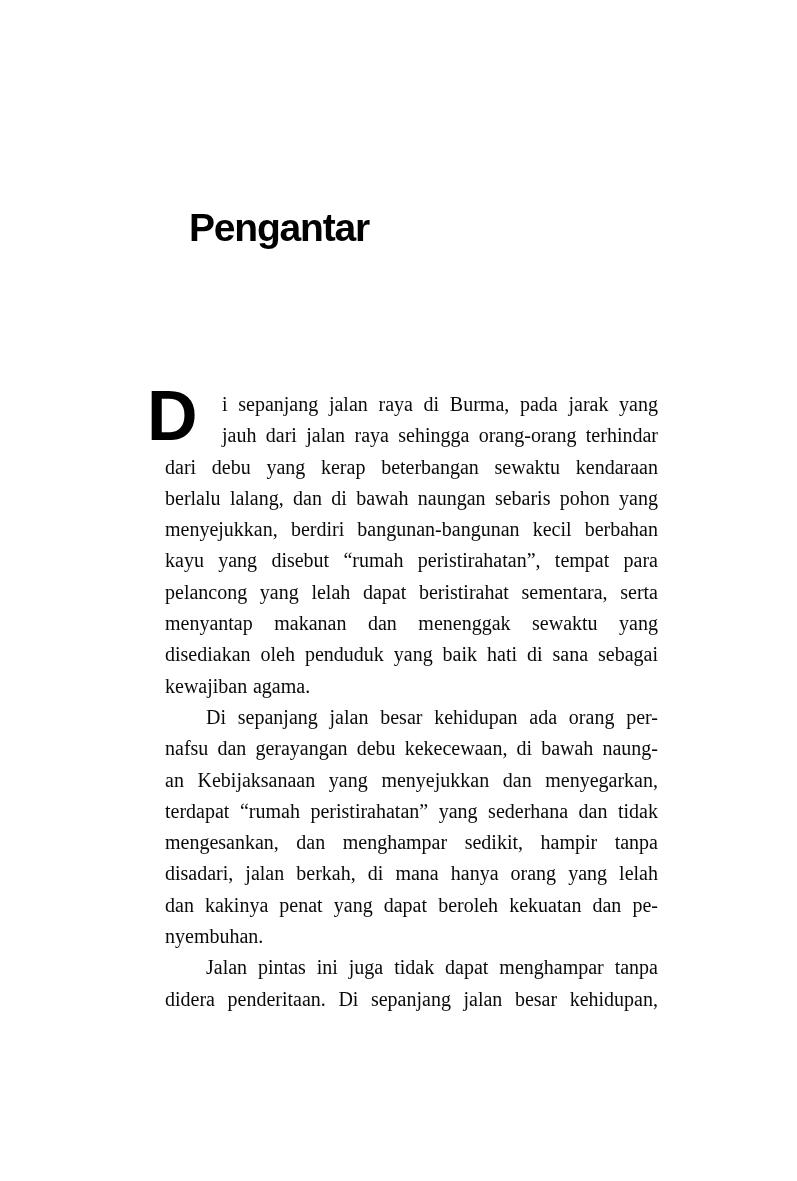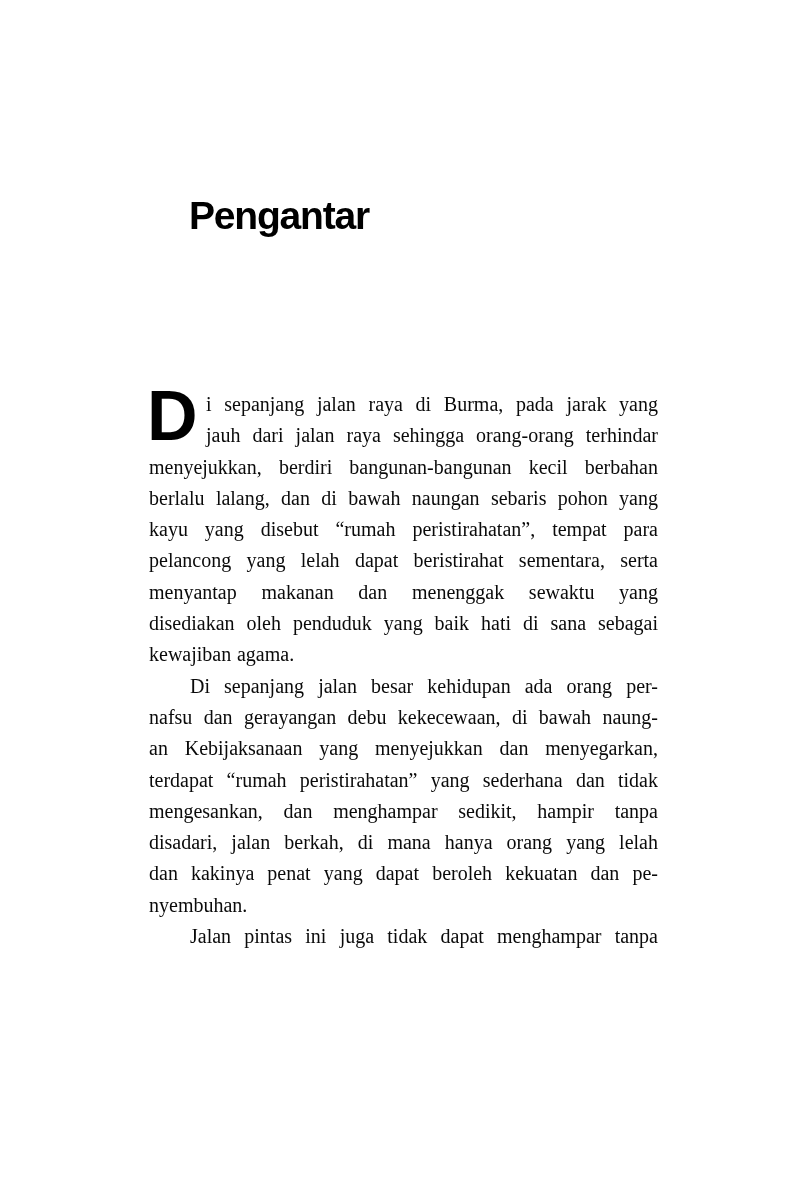--- a/index.html
+++ b/index.html
@@ -7,21 +7,21 @@
     position: relative;
     width: 797px;
     height: 1181px;
     background: #ffffff;
     overflow: hidden;
     font-family: "Liberation Serif", serif;
   }
   .title {
     position: absolute;
     left: 189px;
-    top: 194px;
+    top: 206px;
     margin: 0;
     font-family: "Liberation Sans", sans-serif;
     font-weight: 700;
     font-size: 39px;
     letter-spacing: -1.2px;
     color: #000000;
     white-space: nowrap;
   }
   .body-block {
     position: absolute;
@@ -40,50 +40,53 @@
     font-weight: 700;
     font-size: 70px;
     line-height: 1;
     color: #000000;
   }
   .line {
     height: 31.3px;
     overflow: hidden;
     text-align: left;
     word-spacing: 0.04em;
+    margin-left: 16px;
   }
   .line.j {
     text-align: justify;
     text-align-last: justify;
   }
   .line.pad-drop   { padding-left: 57px; }
   .line.pad-indent { padding-left: 41px; }
 </style>
 </head>
 <body>
 
 <div class="page">
   <h1 class="title">Pengantar</h1>
 
   <div class="body-block">
     <div class="dropcap">D</div>
     <div id="lines">
         <div class="line j pad-drop">i sepanjang jalan raya di Burma, pada jarak yang</div>
         <div class="line j pad-drop">jauh dari jalan raya sehingga orang-orang terhindar</div>
+        <div class="line j">dari debu yang kerap beterbangan sewaktu kendaraan</div>
+        <div class="line j">berlalu lalang, dan di bawah naungan sebaris pohon yang</div>
         <div class="line j">menyejukkan, berdiri bangunan-bangunan kecil berbahan</div>
-        <div class="line j">berlalu lalang, dan di bawah naungan sebaris pohon yang</div>
         <div class="line j">kayu yang disebut “rumah peristirahatan”, tempat para</div>
         <div class="line j">pelancong yang lelah dapat beristirahat sementara, serta</div>
         <div class="line j">menyantap makanan dan menenggak sewaktu yang</div>
         <div class="line j">disediakan oleh penduduk yang baik hati di sana sebagai</div>
         <div class="line">kewajiban agama.</div>
         <div class="line j pad-indent">Di sepanjang jalan besar kehidupan ada orang per-</div>
         <div class="line j">nafsu dan gerayangan debu kekecewaan, di bawah naung-</div>
         <div class="line j">an Kebijaksanaan yang menyejukkan dan menyegarkan,</div>
         <div class="line j">terdapat “rumah peristirahatan” yang sederhana dan tidak</div>
         <div class="line j">mengesankan, dan menghampar sedikit, hampir tanpa</div>
         <div class="line j">disadari, jalan berkah, di mana hanya orang yang lelah</div>
         <div class="line j">dan kakinya penat yang dapat beroleh kekuatan dan pe-</div>
         <div class="line">nyembuhan.</div>
         <div class="line j pad-indent">Jalan pintas ini juga tidak dapat menghampar tanpa</div>
+        <div class="line j">didera penderitaan. Di sepanjang jalan besar kehidupan,</div>
       </div>
   </div>
 </div>
 
 </body></html>

